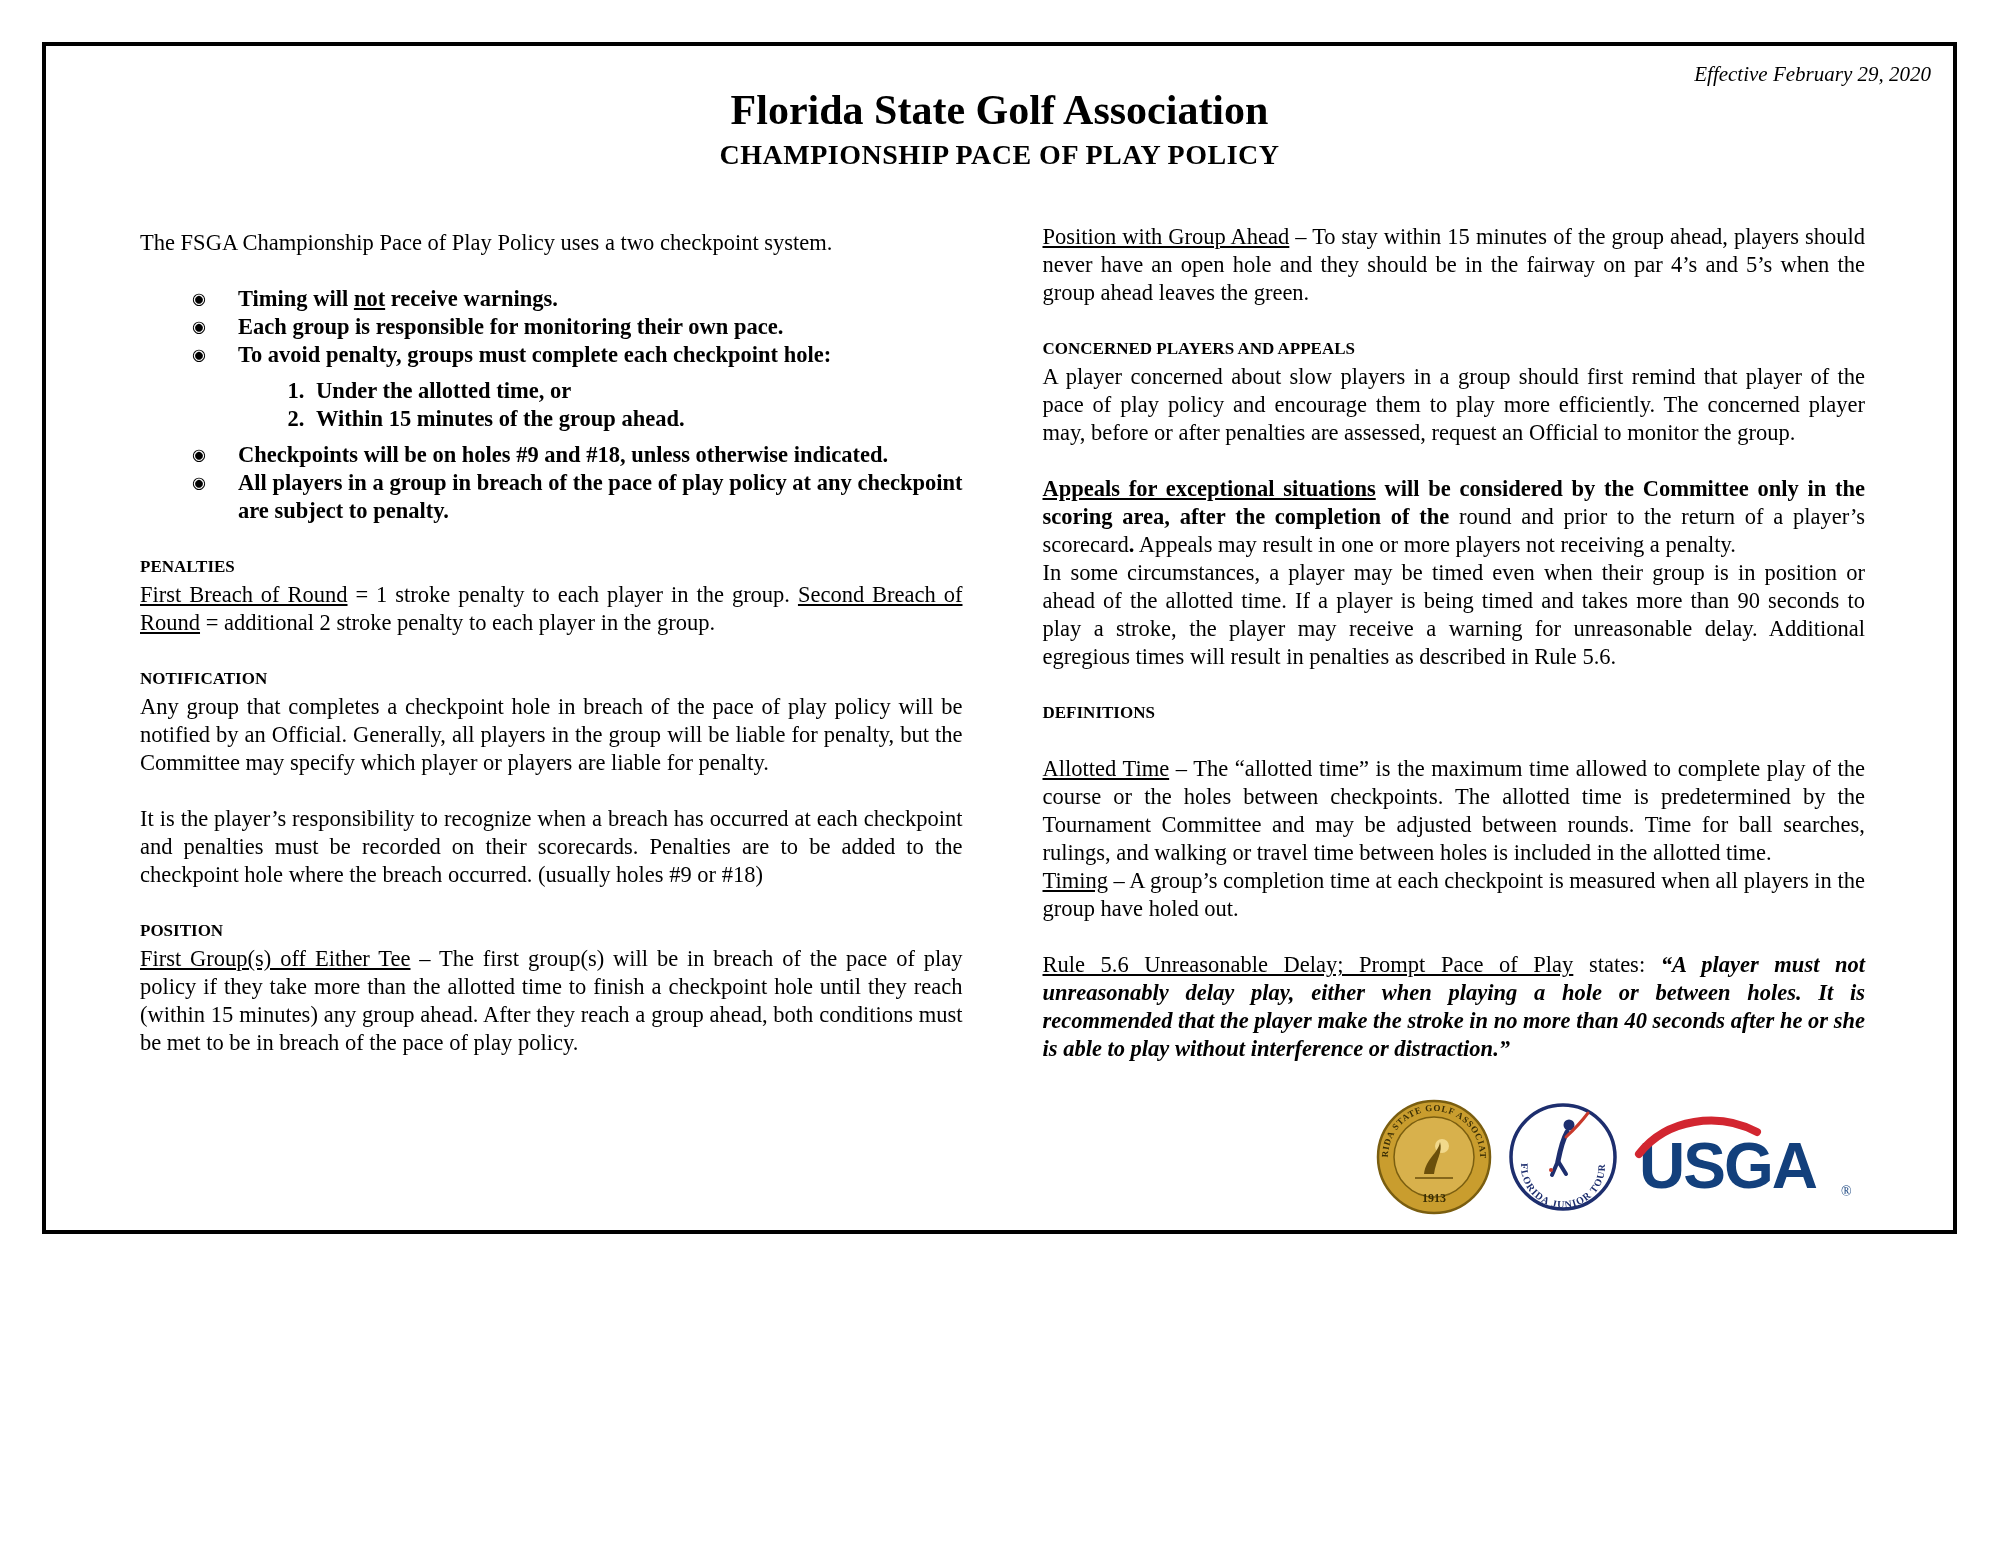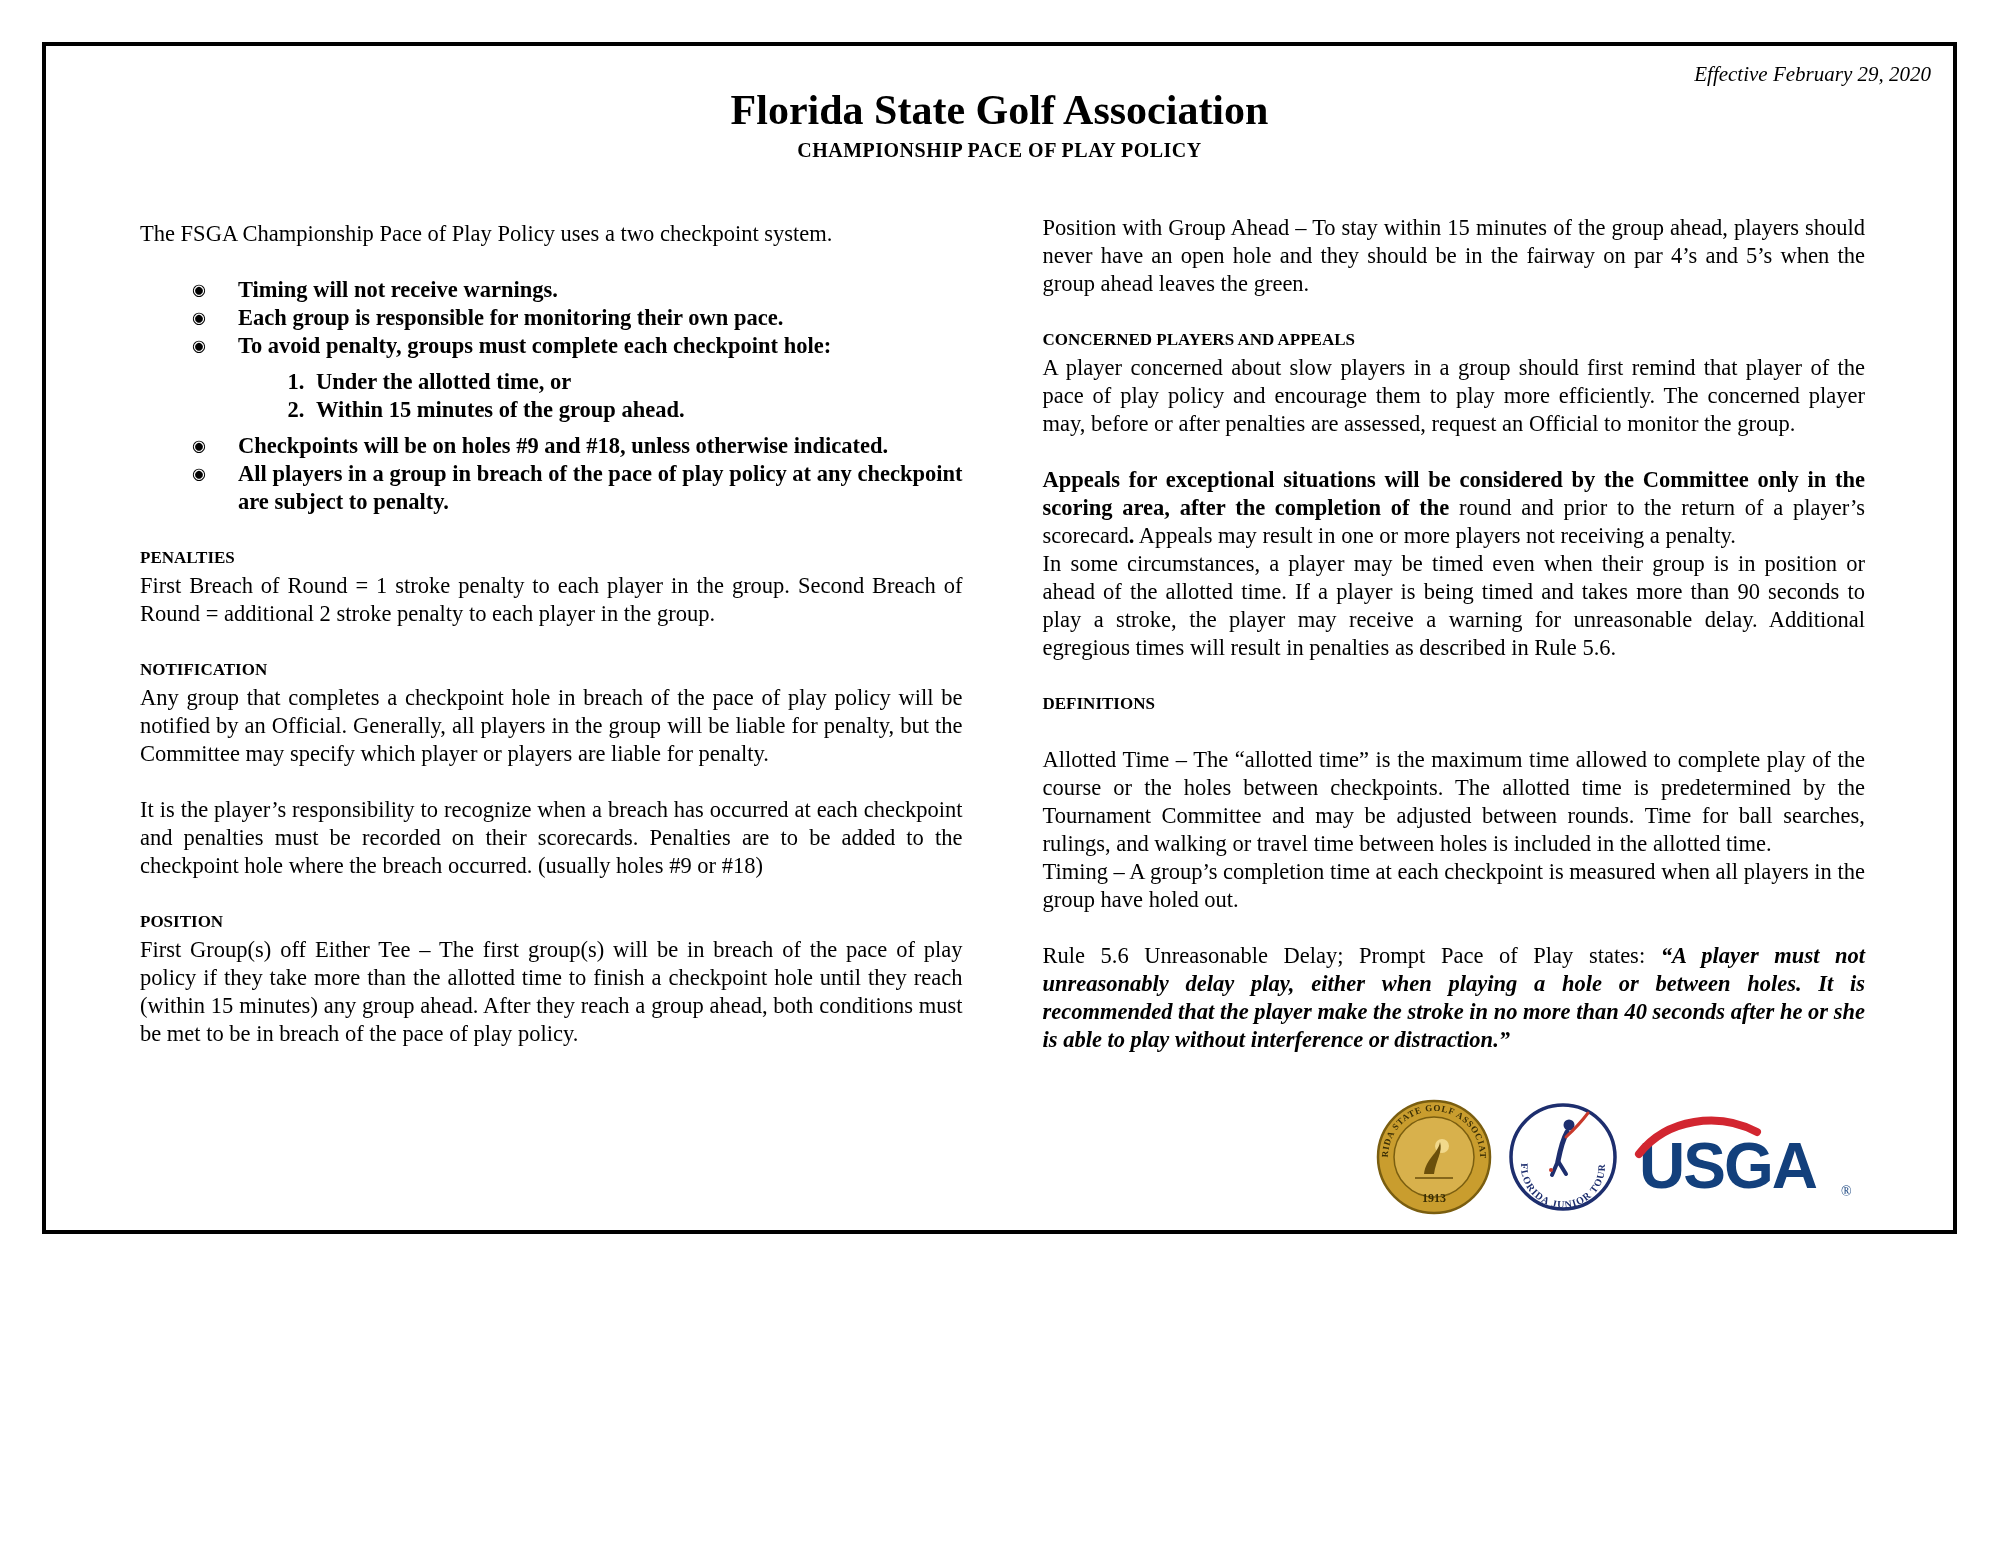--- a/index.html
+++ b/index.html
@@ -32,21 +32,21 @@
   }
   .title {
     text-align: center;
     font-size: 42px;
     font-weight: bold;
     margin-top: 0px;
     line-height: 1.1;
   }
   .subtitle {
     text-align: center;
-    font-size: 20px;
+    font-size: 28px;
     font-weight: bold;
     margin-top: 6px;
     letter-spacing: 0.5px;
   }
   .columns {
     display: flex;
     gap: 80px;
     margin-top: 52px;
     padding: 0 88px 0 94px;
     align-items: center;
@@ -88,21 +88,21 @@
     text-align: justify;
   }
   .sub-list {
     margin: 8px;
     padding: 0 0 0 64px;
     list-style: decimal;
     font-weight: bold;
   }
   .sub-list li { padding-left: 6px; }
   .b { font-weight: bold; }
-  .u { }
+  .u { text-decoration: underline; }
   .i { font-style: italic; }
   .logos {
     position: absolute;
     right: 92px;
     bottom: 14px;
     display: flex;
     align-items: center;
     gap: 14px;
   }
 </style>

